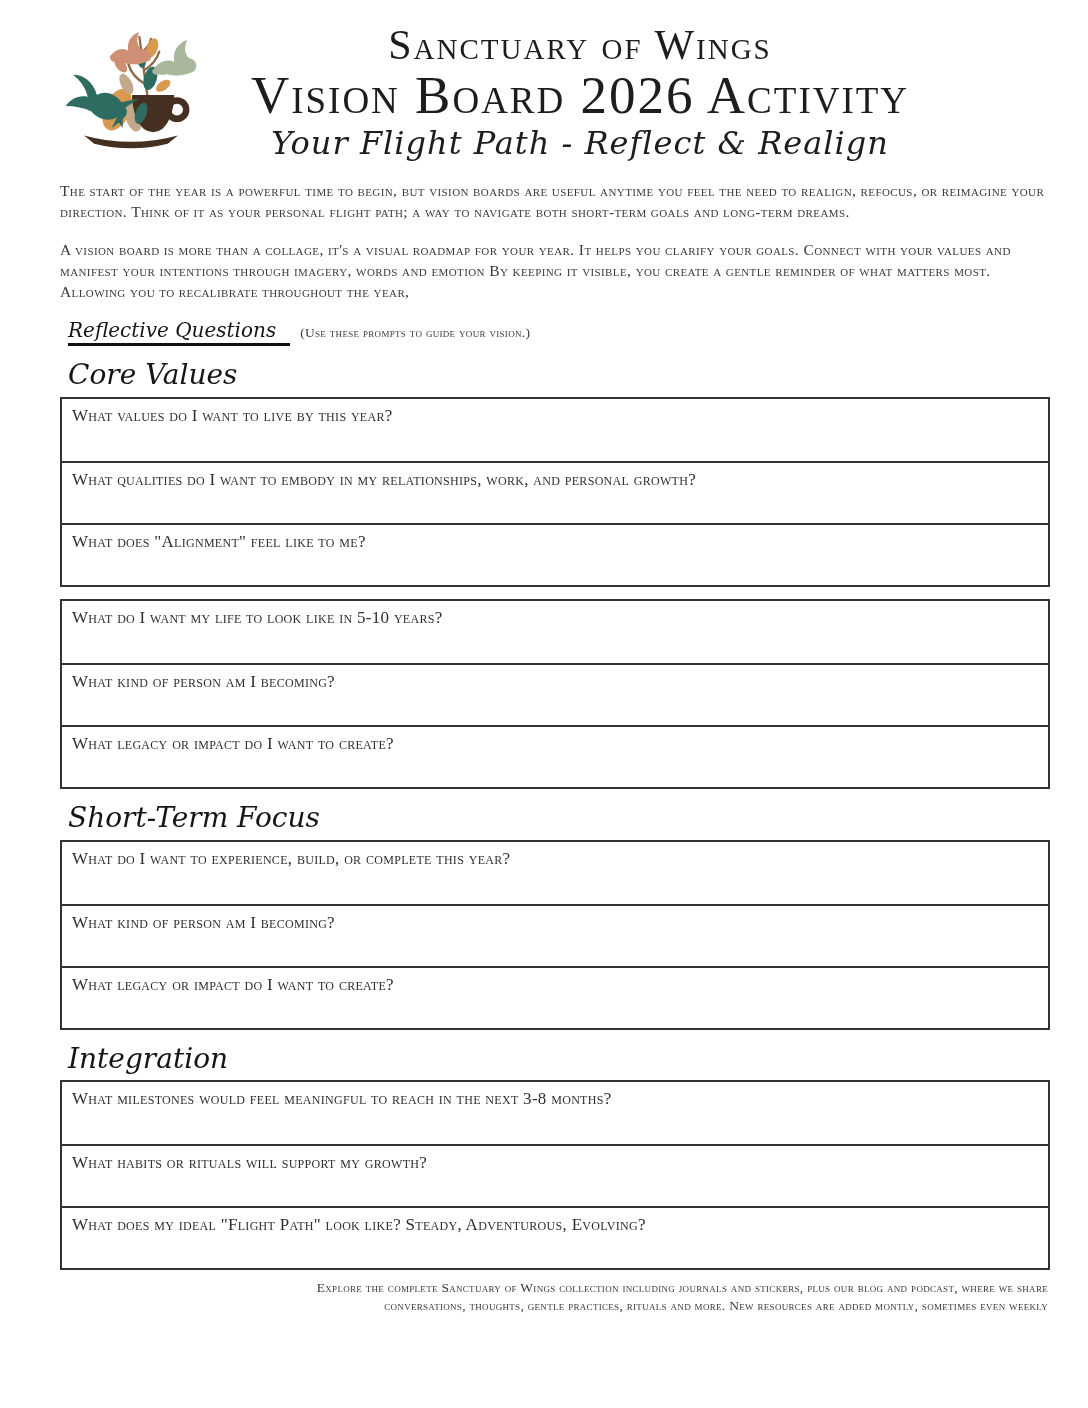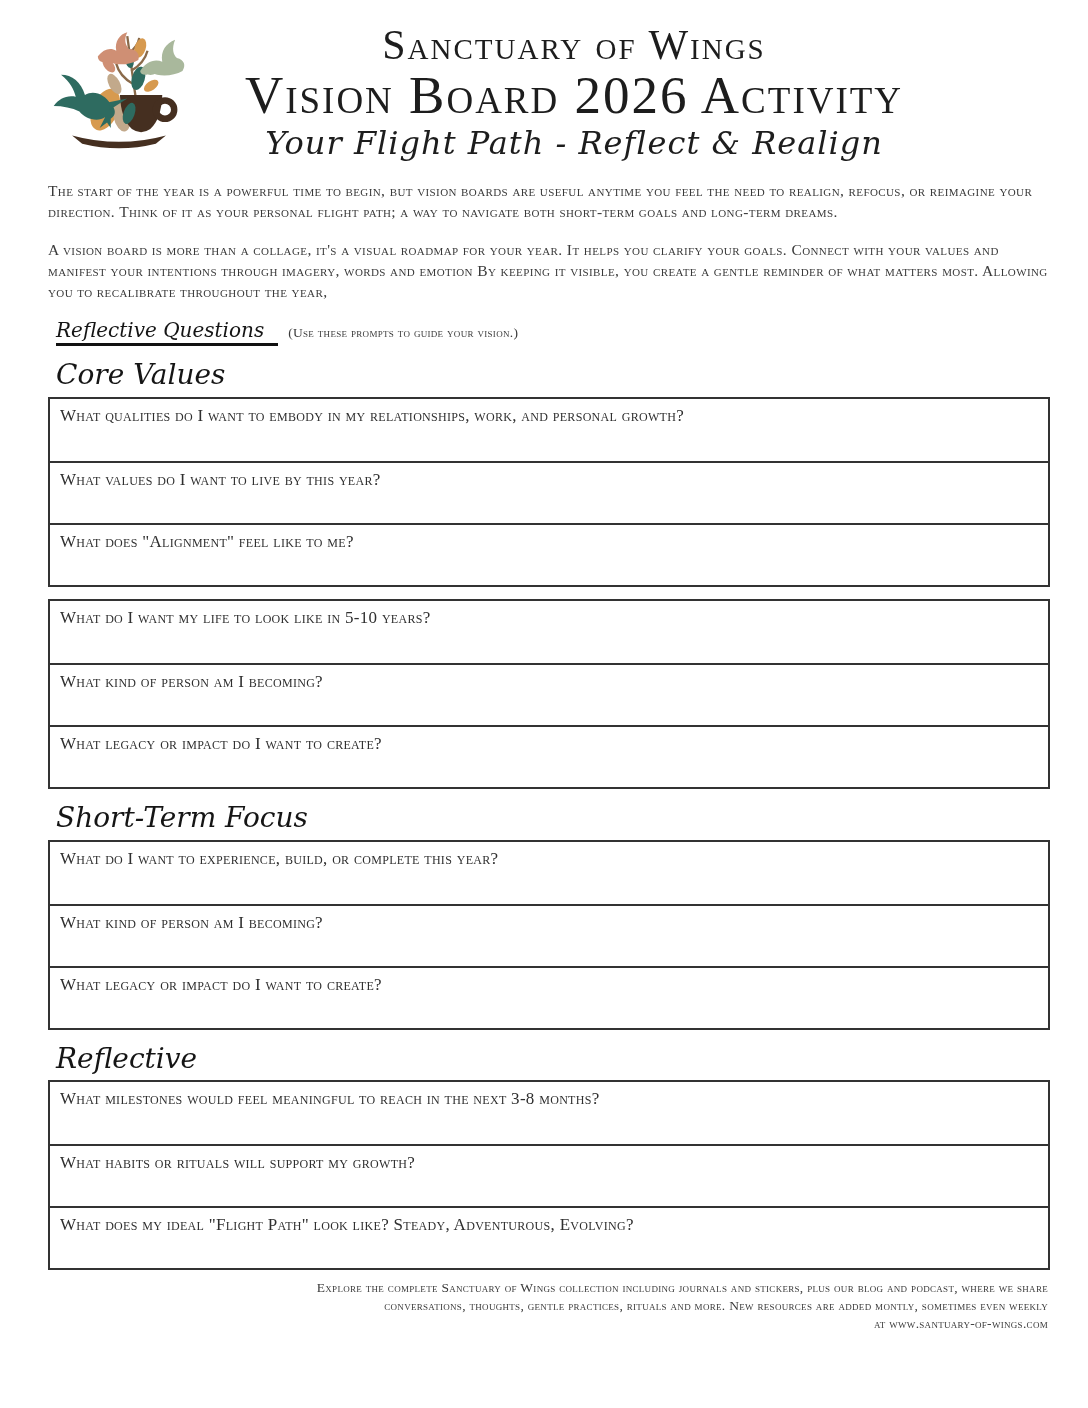--- a/index.html
+++ b/index.html
@@ -1,21 +1,21 @@
 <!DOCTYPE html>
 <html><head>
 <meta charset="utf-8">
 <style>
   html,body{margin:0;padding:0;background:#ffffff;}
   body{
     width:1088px;height:1408px;
     font-family:"Liberation Serif",serif;
     color:#2b2b2b;position:relative;overflow:hidden;
   }
-  .page{box-sizing:border-box;width:1088px;height:996px;padding:22px 38px 0 48px;position:relative;}
+  .page{box-sizing:border-box;width:1088px;height:996px;padding:22px 38px 0 60px;position:relative;}
   .sc{font-variant:small-caps;}
   .script{font-family:"DejaVu Serif",serif;font-style:italic;}
 
   
   .header{position:relative;height:150px;margin-bottom:8px;}
   .logo{position:absolute;left:2px;top:2px;width:138px;height:140px;}
   .titles{text-align:center;padding-left:80px;padding-right:30px;}
   .title1{font-size:42px;font-weight:400;margin:0;line-height:1.1;letter-spacing:2px;color:#1d1d1d;}
   .title2{font-size:53px;font-weight:400;margin:0;line-height:1.05;letter-spacing:2px;color:#1d1d1d;}
   .subtitle{font-size:32px;color:#1d1d1d;letter-spacing:1px;}
@@ -86,24 +86,24 @@
 
   <div class="rq-line">
     <span class="script rq">Reflective Questions</span>
     <span class="sc rq-note">(Use these prompts to guide your vision.)</span>
   </div>
 
   <section class="qsection">
     <h2 class="script sh">Core Values</h2>
     <div class="qtable">
       <div class="qrow">
-        <div class="qtext sc">What qualities do I want to embody in my relationships, work, and personal growth?</div>
+        <div class="qtext sc">What values do I want to live by this year?</div>
       </div>
       <div class="qrow">
-        <div class="qtext sc">What values do I want to live by this year?</div>
+        <div class="qtext sc">What qualities do I want to embody in my relationships, work, and personal growth?</div>
       </div>
       <div class="qrow">
         <div class="qtext sc">What does "Alignment" feel like to me?</div>
       </div>
     </div>
   </section>
 
   <section class="qsection">
     <div class="qtable">
       <div class="qrow">
@@ -127,33 +127,32 @@
       <div class="qrow">
         <div class="qtext sc">What kind of person am I becoming?</div>
       </div>
       <div class="qrow">
         <div class="qtext sc">What legacy or impact do I want to create?</div>
       </div>
     </div>
   </section>
 
   <section class="qsection">
-    <h2 class="script sh">Reflective</h2>
+    <h2 class="script sh">Integration</h2>
     <div class="qtable">
       <div class="qrow">
         <div class="qtext sc">What milestones would feel meaningful to reach in the next 3-8 months?</div>
       </div>
       <div class="qrow">
         <div class="qtext sc">What habits or rituals will support my growth?</div>
       </div>
       <div class="qrow">
         <div class="qtext sc">What does my ideal "Flight Path" look like? Steady, Adventurous, Evolving?</div>
       </div>
     </div>
   </section>
 
   <footer class="footer sc">
     <div>Explore the complete Sanctuary of Wings collection including journals and stickers, plus  our blog and podcast, where we share</div>
     <div>conversations, thoughts, gentle practices, rituals and more. New resources are added montly, sometimes even weekly</div>
-    <div>at www.santuary-of-wings.com</div>
   </footer>
 
 </div>
 
 </body></html>

